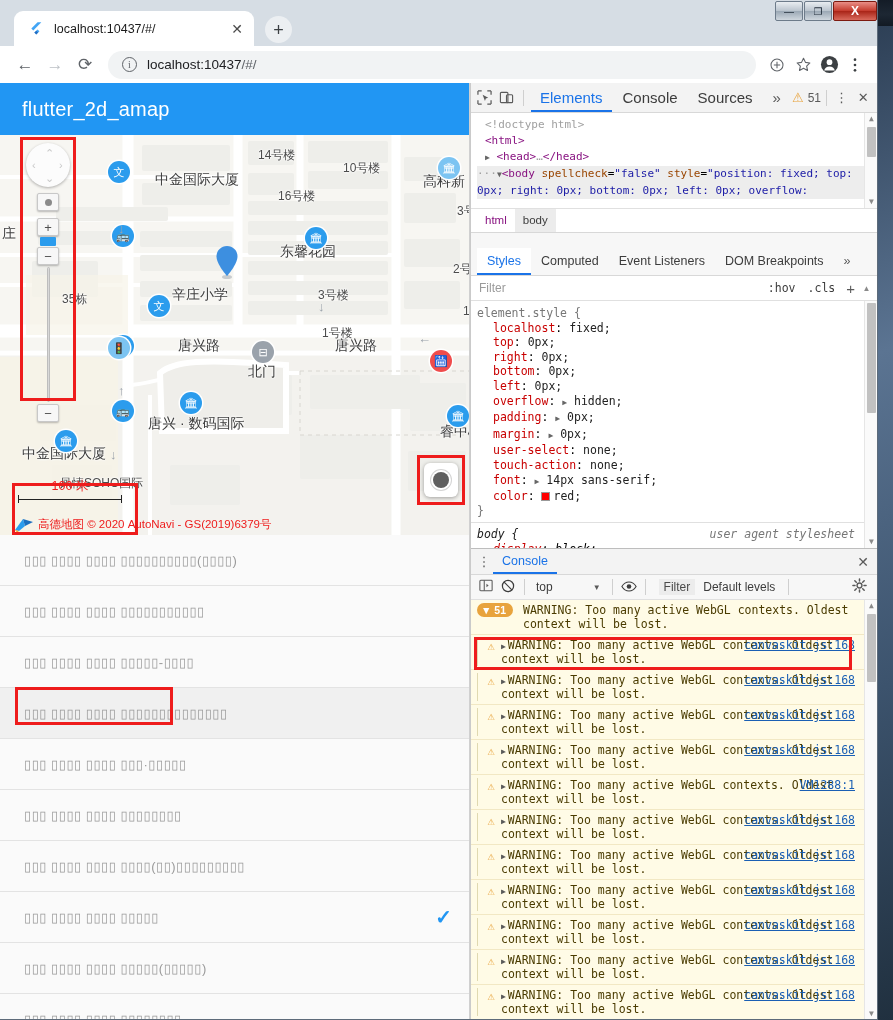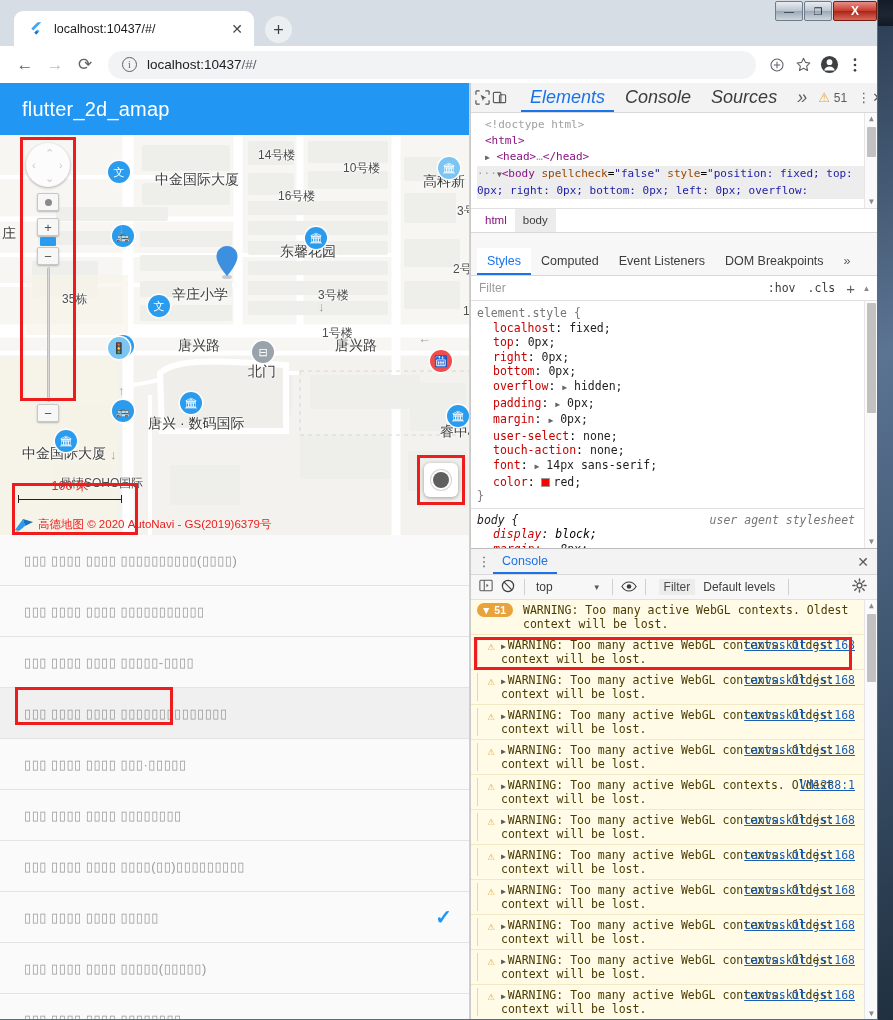--- a/index.html
+++ b/index.html
@@ -213,21 +213,21 @@
     border-left: 1px solid #cacaca;
   }
   #dt-toolbar {
     height: 30px; display: flex; align-items: center; gap: 2px;
     border-bottom: 1px solid #d8d8d8; padding: 0 4px; flex: 0 0 30px;
     background: #f3f3f3;
   }
   .dt-icon-btn { width: 26px; height: 24px; display:flex; align-items:center; justify-content:center; color:#5a5a5a; }
   .dt-sep { width:1px; height:16px; background:#cfcfcf; margin:0 5px; }
   .dt-tab {
-    padding: 0 9px; height: 29px; line-height: 29px; font-size: 18px; color: #3c3c3c; font-style: italic;
+    padding: 0 9px; height: 29px; line-height: 29px; font-size: 15px; color: #3c3c3c;
   }
   .dt-tab.active { color: #1a73e8; border-bottom: 2px solid #1a73e8; }
   #dt-warncount { display:flex; align-items:center; gap:4px; font-size:12px; color:#5a5a5a; margin-left:auto; }
   #warn-tri { color:#e8a33d; font-size:13px; }
 
   #dom-tree {
     flex: 0 0 95px; position: relative; overflow: hidden;
     font-family: "DejaVu Sans Mono", monospace; font-size: 11px;
     padding: 4px 0 0 6px; background:#fff;
   }
@@ -675,20 +675,21 @@
         <span style="width:13px;text-align:center;color:#8a8a8a;font-size:8px;">▲</span>
       </div>
 
       <div id="styles-body">
         <div class="css-line" style="color:#777;">element.style {</div>
         <div id="css-decls">
             <div class="css-line css-ind"><span class="prop">localhost</span>: <span class="val">fixed;</span></div>
             <div class="css-line css-ind"><span class="prop">top</span>: <span class="val">0px;</span></div>
             <div class="css-line css-ind"><span class="prop">right</span>: <span class="val">0px;</span></div>
             <div class="css-line css-ind"><span class="prop">bottom</span>: <span class="val">0px;</span></div>
+            <div class="css-line css-ind"><span class="prop">left</span>: <span class="val">0px;</span></div>
             <div class="css-line css-ind"><span class="prop">overflow</span>: <span class="tri">▶</span> <span class="val">hidden;</span></div>
             <div class="css-line css-ind"><span class="prop">padding</span>: <span class="tri">▶</span> <span class="val">0px;</span></div>
             <div class="css-line css-ind"><span class="prop">margin</span>: <span class="tri">▶</span> <span class="val">0px;</span></div>
             <div class="css-line css-ind"><span class="prop">user-select</span>: <span class="val">none;</span></div>
             <div class="css-line css-ind"><span class="prop">touch-action</span>: <span class="val">none;</span></div>
             <div class="css-line css-ind"><span class="prop">font</span>: <span class="tri">▶</span> <span class="val">14px sans-serif;</span></div>
             <div class="css-line css-ind"><span class="prop">color</span>: <span class="swatch"></span><span class="val">red;</span></div>
           </div>
         <div class="css-line" style="color:#777;">}</div>
         <div id="styles-divider"></div>

